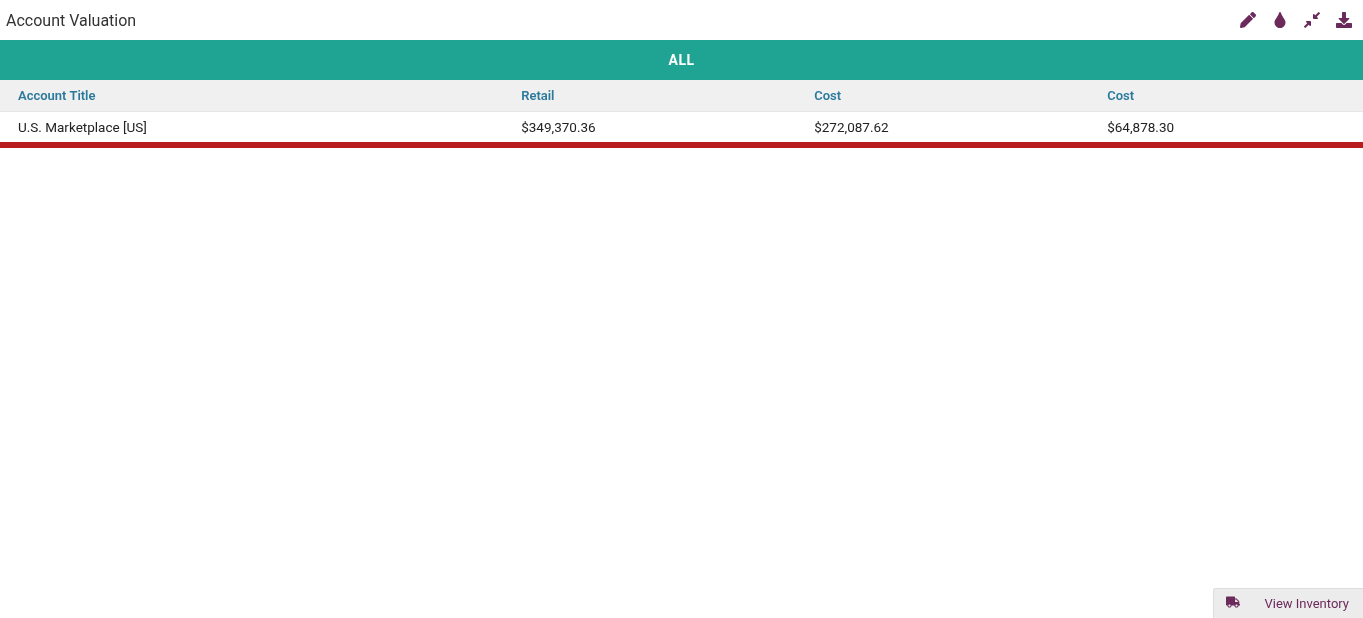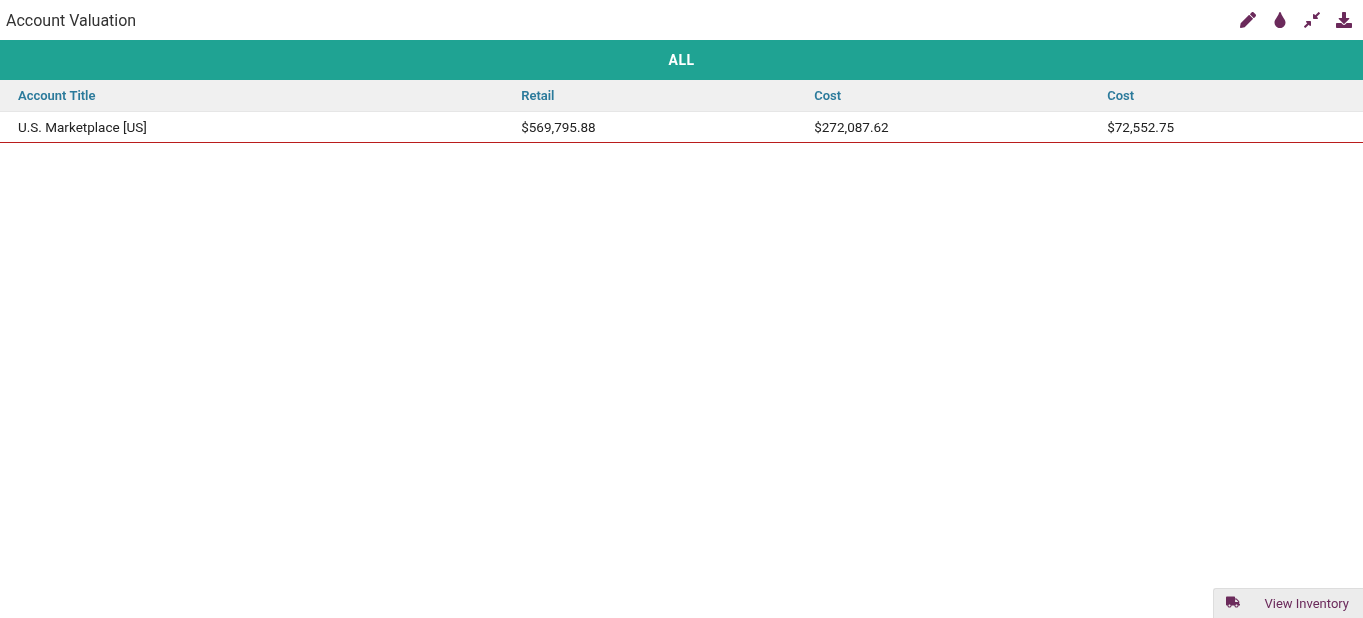--- a/index.html
+++ b/index.html
@@ -76,21 +76,21 @@
     font-size: 13px;
     color: #2b7a9b;
     padding: 8px 10px;
     border-bottom: 1px solid #e6e6e6;
   }
   .table tbody td {
     text-align: left;
     font-size: 13.5px;
     color: #222;
     padding: 7px 10px;
-    border-bottom: 1px solid #b91c1c;
+    border-bottom: 6px solid #b91c1c;
   }
   .table thead th:first-child,
   .table tbody td:first-child { padding-left: 18px; }
   .footer-btn {
     position: absolute;
     bottom: 0;
     right: 0;
     background: #ececec;
     border: 1px solid #ddd;
     border-bottom: none;
@@ -151,23 +151,23 @@
     <tr>
       <th>Account Title</th>
       <th>Retail</th>
       <th>Cost</th>
       <th>Cost</th>
     </tr>
   </thead>
   <tbody>
     <tr>
       <td>U.S. Marketplace [US]</td>
-      <td>$569,795.88</td>
+      <td>$349,370.36</td>
       <td>$272,087.62</td>
-      <td>$72,552.75</td>
+      <td>$64,878.30</td>
     </tr>
   </tbody>
 </table>
 
 <div class="footer-btn">
   <span>
     <svg viewBox="0 0 640 512">
         <path d="M624 352h-16V243.9c0-12.7-5.1-24.9-14.1-33.9L494 110.1c-9-9-21.2-14.1-33.9-14.1H416V48c0-26.5-21.5-48-48-48H48C21.5 0 0 21.5 0 48v320c0 26.5 21.5 48 48 48h16c0 53 43 96 96 96s96-43 96-96h128c0 53 43 96 96 96s96-43 96-96h48c8.8 0 16-7.2 16-16v-32c0-8.8-7.2-16-16-16zM160 464c-26.5 0-48-21.5-48-48s21.5-48 48-48 48 21.5 48 48-21.5 48-48 48zm320 0c-26.5 0-48-21.5-48-48s21.5-48 48-48 48 21.5 48 48-21.5 48-48 48zm80-208H416V144h44.1l99.9 99.9V256z"></path>
       </svg>
   </span>

